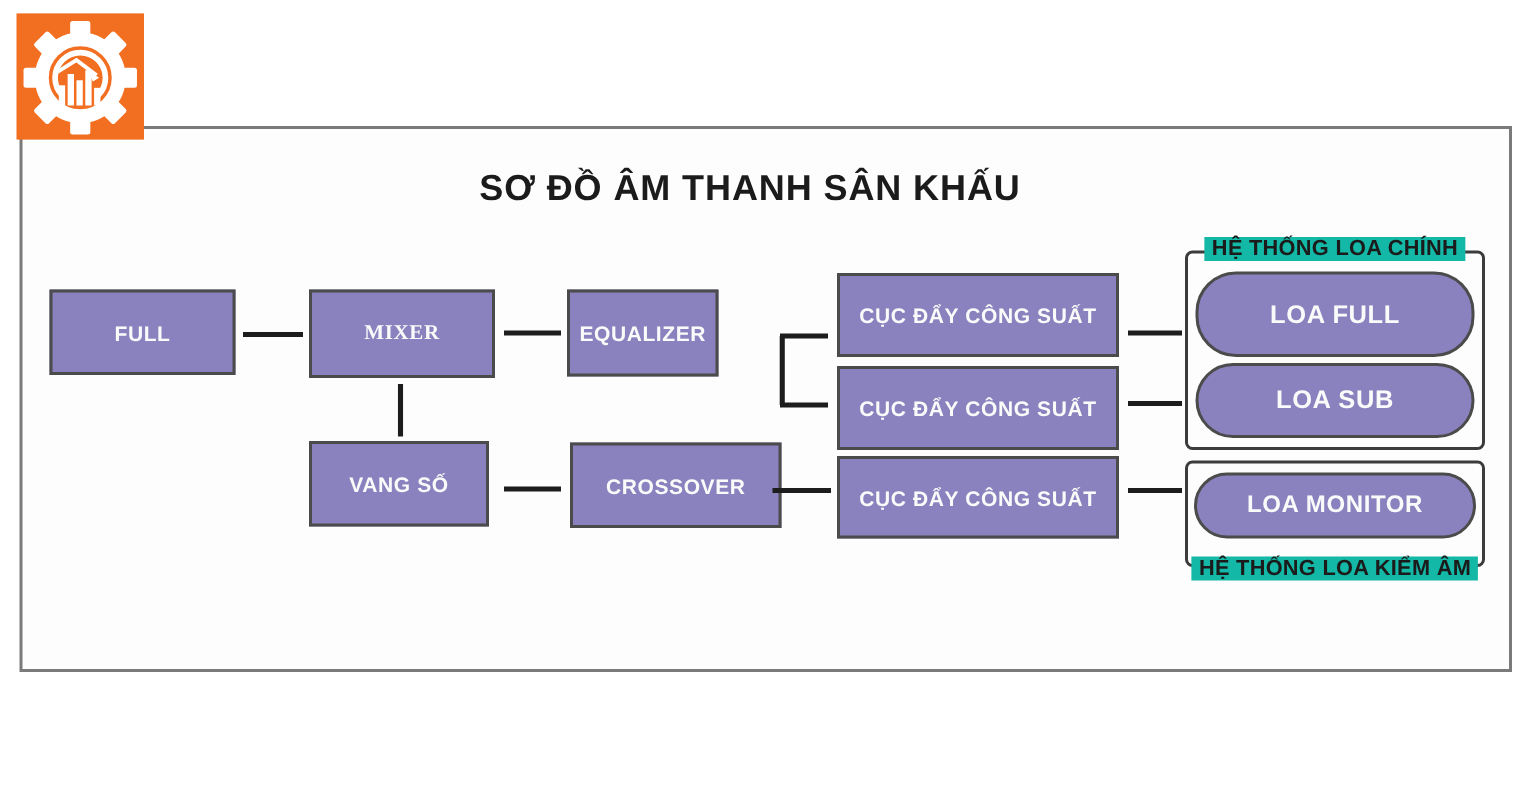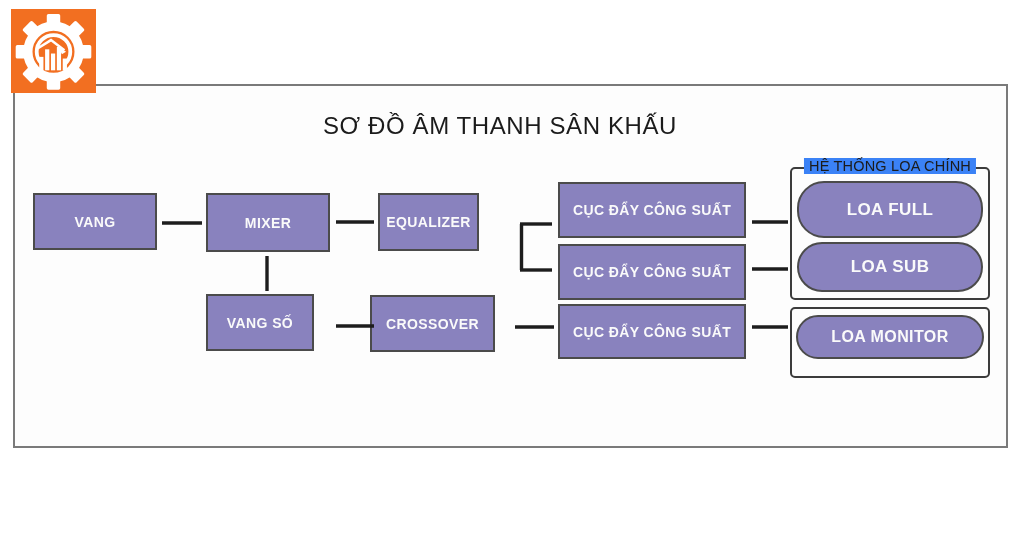--- a/index.html
+++ b/index.html
@@ -12,47 +12,47 @@
     position:absolute;left:13px;top:84px;width:995px;height:364px;
     border:2px solid #7a7a7a;background:#fdfdfd;box-sizing:border-box;
   }
   .logo{
     position:absolute;left:11px;top:9px;width:85px;height:84px;
     background:#F26F21;z-index:5;
   }
   .logo svg{display:block;width:100%;height:100%;}
   .title{
     position:absolute;left:100px;top:112px;width:800px;text-align:center;
-    font-size:24px;font-weight:normal;color:#1b1b1b;letter-spacing:0.6px;z-index:2;
+    font-size:24px;font-weight:bold;color:#1b1b1b;letter-spacing:0.6px;z-index:2;
   }
   .node{
     position:absolute;box-sizing:border-box;
     background:#8982BE;border:2px solid #4b4b4b;
     color:#fafafa;font-weight:bold;font-size:14px;letter-spacing:0.4px;
     display:flex;align-items:center;justify-content:center;
     text-align:center;z-index:2;
   }
   .node-micro{left:33px;top:193px;width:124px;height:57px;}
-  .node-mixer{left:206px;top:193px;width:124px;height:59px;}
-  .node-vang-so{left:206px;top:294px;width:108px;height:57px;}
+  .node-mixer{left:206px;top:193px;width:124px;height:59px;font-family:Liberation Serif, serif;}
+  .node-vang-so{left:206px;top:294px;width:120px;height:57px;}
   .node-equalizer{left:378px;top:193px;width:101px;height:58px;}
-  .node-crossover{left:370px;top:295px;width:125px;height:57px;}
+  .node-crossover{left:380px;top:295px;width:141px;height:57px;}
   .node-amp-top{left:558px;top:182px;width:188px;height:56px;}
   .node-amp-mid{left:558px;top:244px;width:188px;height:56px;}
   .node-amp-bottom{left:558px;top:304px;width:188px;height:55px;}
   .group{
     position:absolute;box-sizing:border-box;
     border:2px solid #3c3c3c;border-radius:5px;z-index:1;
   }
   .group-main{left:790px;top:167px;width:200px;height:133px;}
   .group-monitor{left:790px;top:307px;width:200px;height:71px;}
   .group-label{
     position:absolute;left:50%;transform:translateX(-50%);
-    background:#3b82f6;padding:0 5px;white-space:nowrap;
-    font-size:14.5px;font-weight:normal;color:#1b1b1b;letter-spacing:0.2px;z-index:3;
+    background:#14b8a6;padding:0 5px;white-space:nowrap;
+    font-size:14.5px;font-weight:bold;color:#1b1b1b;letter-spacing:0.2px;z-index:3;
   }
   .group-label-top{top:-11px;}
   .group-label-bottom{bottom:-11px;}
   .speaker{position:absolute;font-size:17px;border-radius:27px;}
   .node-loa-full{left:5px;top:12px;width:186px;height:57px;}
   .node-loa-sub{left:5px;top:73px;width:186px;height:50px;}
   .node-loa-monitor{left:4px;top:6px;width:188px;height:44px;font-size:16px;}
   .arrows{position:absolute;left:0;top:0;z-index:2;pointer-events:none;}
   .arrows path{stroke:#1d1d1d;stroke-width:3.4;fill:none;}
 </style>
@@ -85,37 +85,38 @@
         <rect x="11" y="8" width="5" height="14"></rect>
       </g>
       <path d="M-19,-4 L-3,-14 L13,-2" fill="none" stroke="#ffffff" stroke-width="3"></path>
       <path d="M15,0 L6,-6 L10,3 Z" fill="#ffffff"></path>
     </g>
   </svg>
 </div>
 
 <div class="title">SƠ ĐỒ ÂM THANH SÂN KHẤU</div>
 
-<div class="node node-micro">VANG</div>
+<div class="node node-micro">FULL</div>
 <div class="node node-mixer">MIXER</div>
 <div class="node node-vang-so">VANG SỐ</div>
 <div class="node node-equalizer">EQUALIZER</div>
 <div class="node node-crossover">CROSSOVER</div>
 <div class="node node-amp-top">CỤC ĐẨY CÔNG SUẤT</div>
 <div class="node node-amp-mid">CỤC ĐẨY CÔNG SUẤT</div>
 <div class="node node-amp-bottom">CỤC ĐẨY CÔNG SUẤT</div>
 
 <div class="group group-main">
   <span class="group-label group-label-top">HỆ THỐNG LOA CHÍNH</span>
   <div class="node speaker node-loa-full">LOA FULL</div>
   <div class="node speaker node-loa-sub">LOA SUB</div>
 </div>
 
 <div class="group group-monitor">
   <div class="node speaker node-loa-monitor">LOA MONITOR</div>
+  <span class="group-label group-label-bottom">HỆ THỐNG LOA KIỂM ÂM</span>
 </div>
 
 <svg class="arrows" width="1024" height="533" viewBox="0 0 1024 533">
   <defs>
     <marker id="ah" markerUnits="userSpaceOnUse" markerWidth="15" markerHeight="15" refX="12.5" refY="6.5" orient="auto-start-reverse">
       <path d="M0,0 L13,6.5 L0,13 Z" fill="#1d1d1d" stroke="none" style="stroke-width:0"></path>
     </marker>
   </defs>
   <path d="M162,223 L202,223" marker-end="url(#ah)"></path>
   <path d="M336,222 L374,222" marker-end="url(#ah)"></path>

